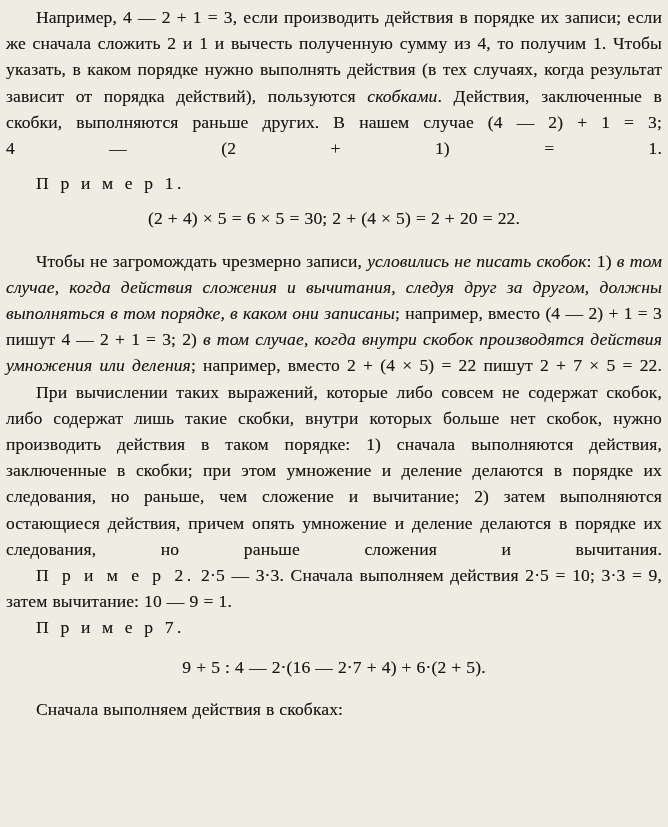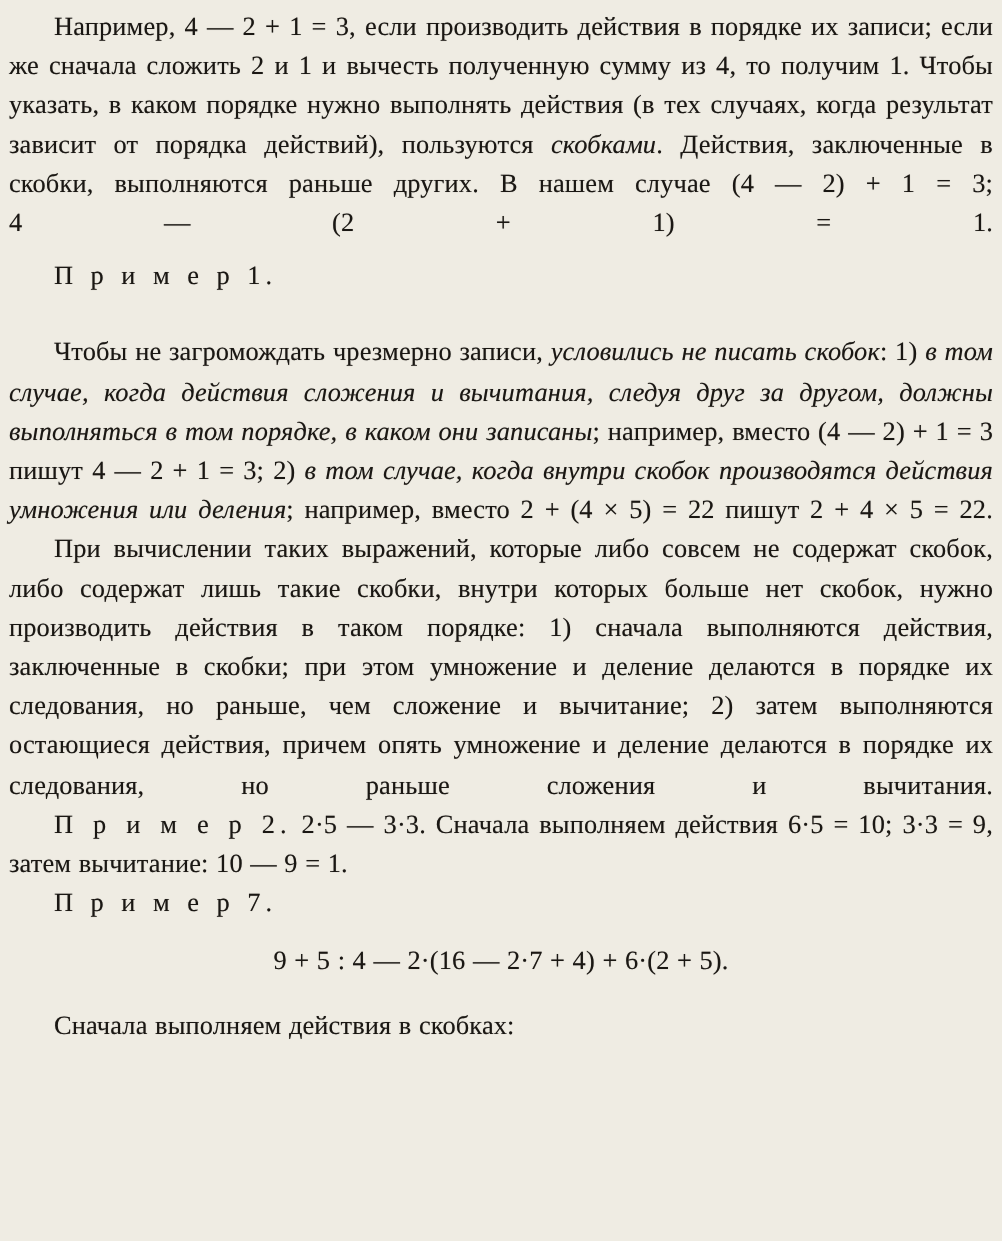--- a/index.html
+++ b/index.html
@@ -74,33 +74,34 @@
     </p>
 
     <div class="gap-s"></div>
 
     <p class="ind">
       <span class="sp">П р и м е р  1.</span>
     </p>
 
     <div class="gap-s"></div>
 
+    <p class="ctr math">(2 + 4) × 5 = 6 × 5 = 30;  2 + (4 × 5) = 2 + 20 = 22.</p>
 
     <div class="gap-l"></div>
 
     <p class="ind full">
       <span>Чтобы не загромождать чрезмерно записи, </span><span class="it">условились не писать скобок</span><span>: 1) </span><span class="it">в том случае, когда действия сложения и вычитания, следуя друг за другом, должны выполняться в том порядке, в каком они записаны</span><span>; например,  вместо  </span><span class="math">(4 — 2) + 1 = 3</span><span>  пишут   </span><span class="math">4 — 2 + 1 = 3;</span>
       <span>2) </span><span class="it">в том случае, когда внутри скобок производятся действия умножения или деления</span><span>; например,  вместо </span>
-      <span class="math">2 + (4 × 5) = 22</span><span> пишут </span><span class="math">2 + 4 × 5 = 22.</span>
+      <span class="math">2 + (4 × 5) = 22</span><span> пишут </span><span class="math">2 + 7 × 5 = 22.</span>
     </p>
 
     <p class="ind full">При вычислении таких выражений, которые либо совсем не содержат скобок, либо содержат лишь такие скобки, внутри которых больше нет скобок, нужно производить действия в таком порядке: 1) сначала выполняются действия, заключенные в скобки; при этом умножение и деление делаются в порядке их следования, но раньше, чем сложение и вычитание; 2) затем выполняются остающиеся действия, причем опять умножение и деление делаются в порядке их следования, но раньше сложения и вычитания.</p>
 
     <p class="ind">
-      <span class="sp">П р и м е р  2.</span><span class="math">  2·5 — 3·3.</span><span> Сначала выполняем действия </span><span class="math">6·5 = 10; 3·3 = 9,</span><span> затем вычитание: </span><span class="math">10 — 9 = 1.</span>
+      <span class="sp">П р и м е р  2.</span><span class="math">  2·5 — 3·3.</span><span> Сначала выполняем действия </span><span class="math">2·5 = 10; 3·3 = 9,</span><span> затем вычитание: </span><span class="math">10 — 9 = 1.</span>
     </p>
 
     <p class="ind">
       <span class="sp">П р и м е р  7.</span>
     </p>
 
     <div class="gap-m"></div>
 
     <p class="ctr math">9 + 5 : 4 — 2·(16 — 2·7 + 4) + 6·(2 + 5).</p>
 

